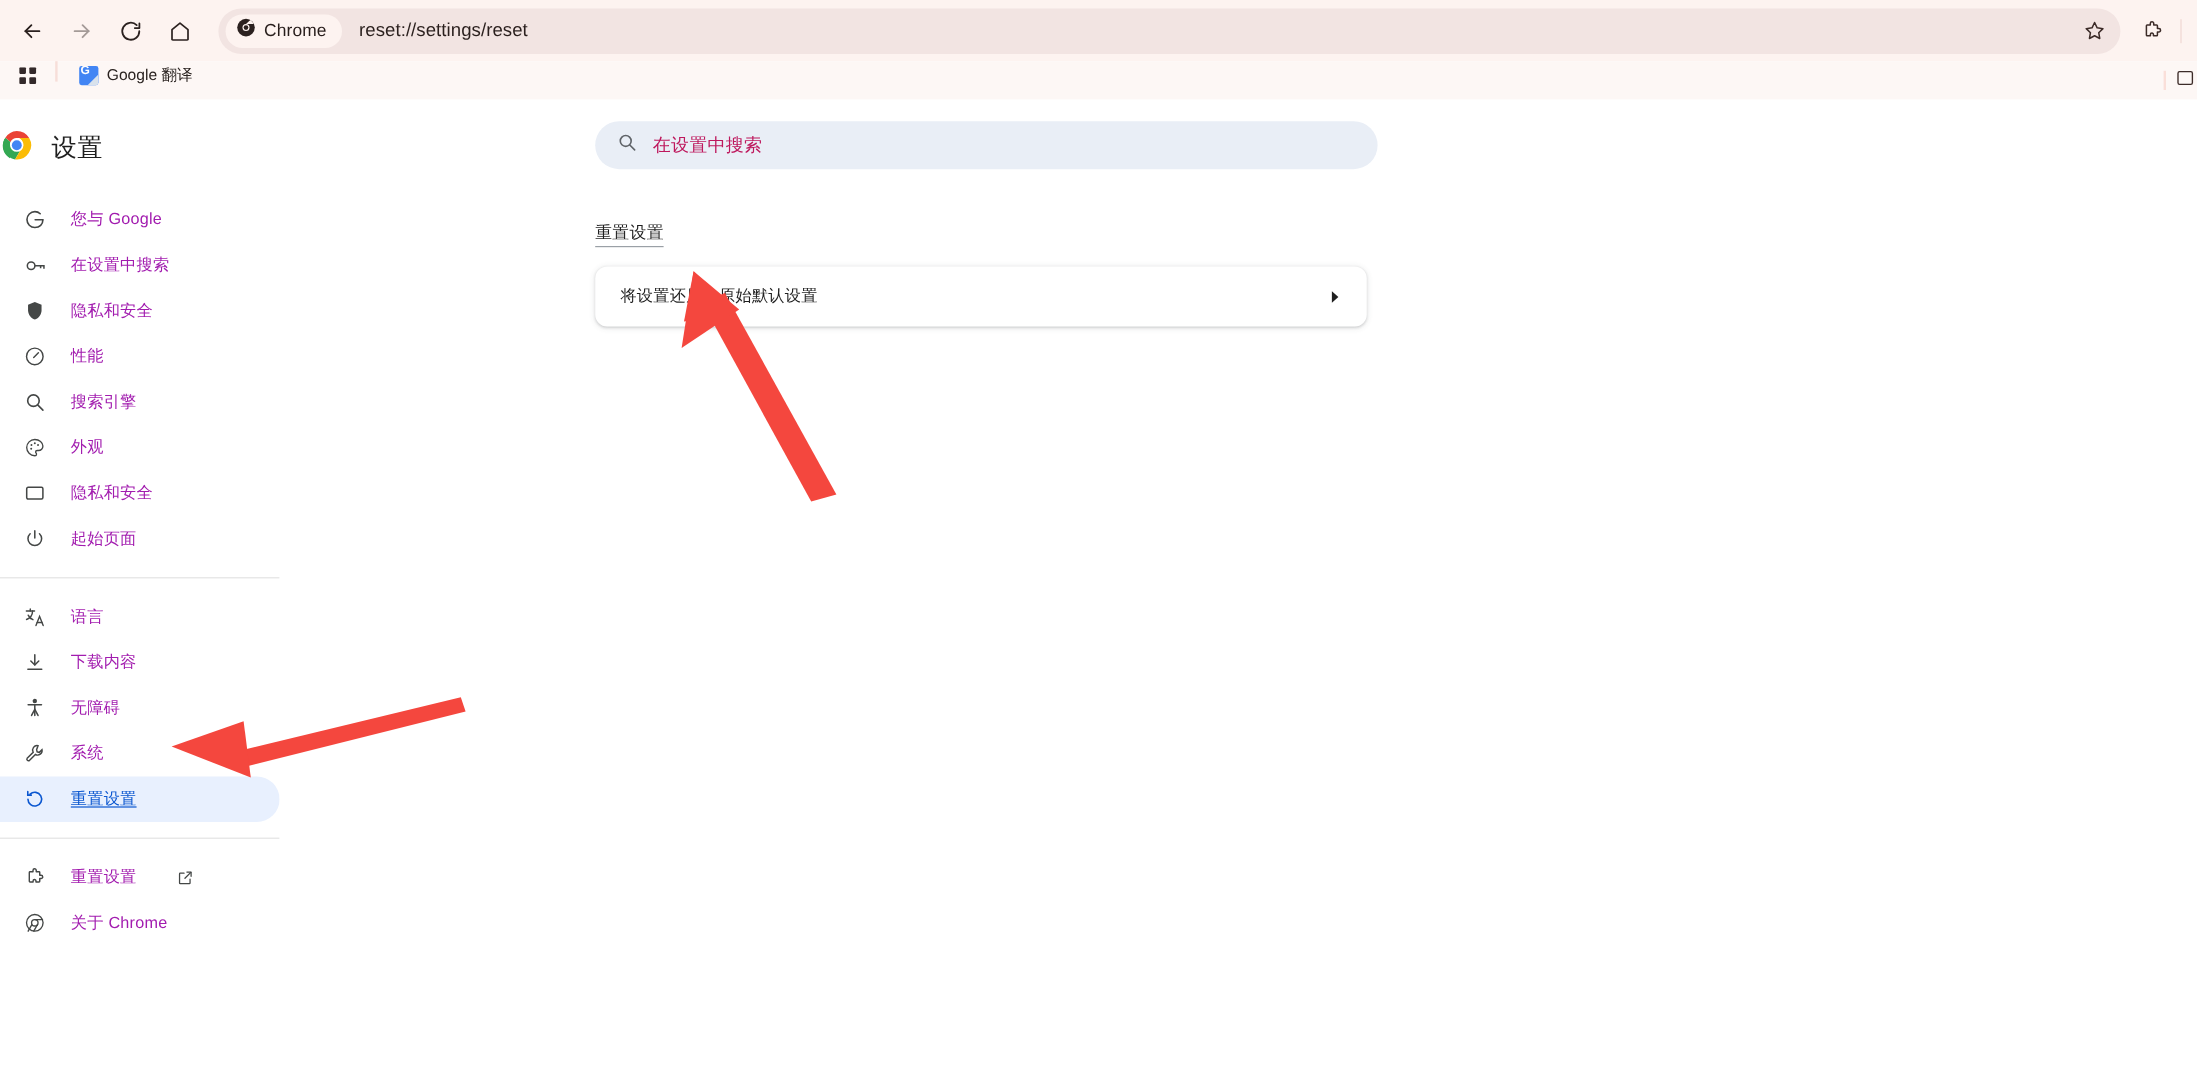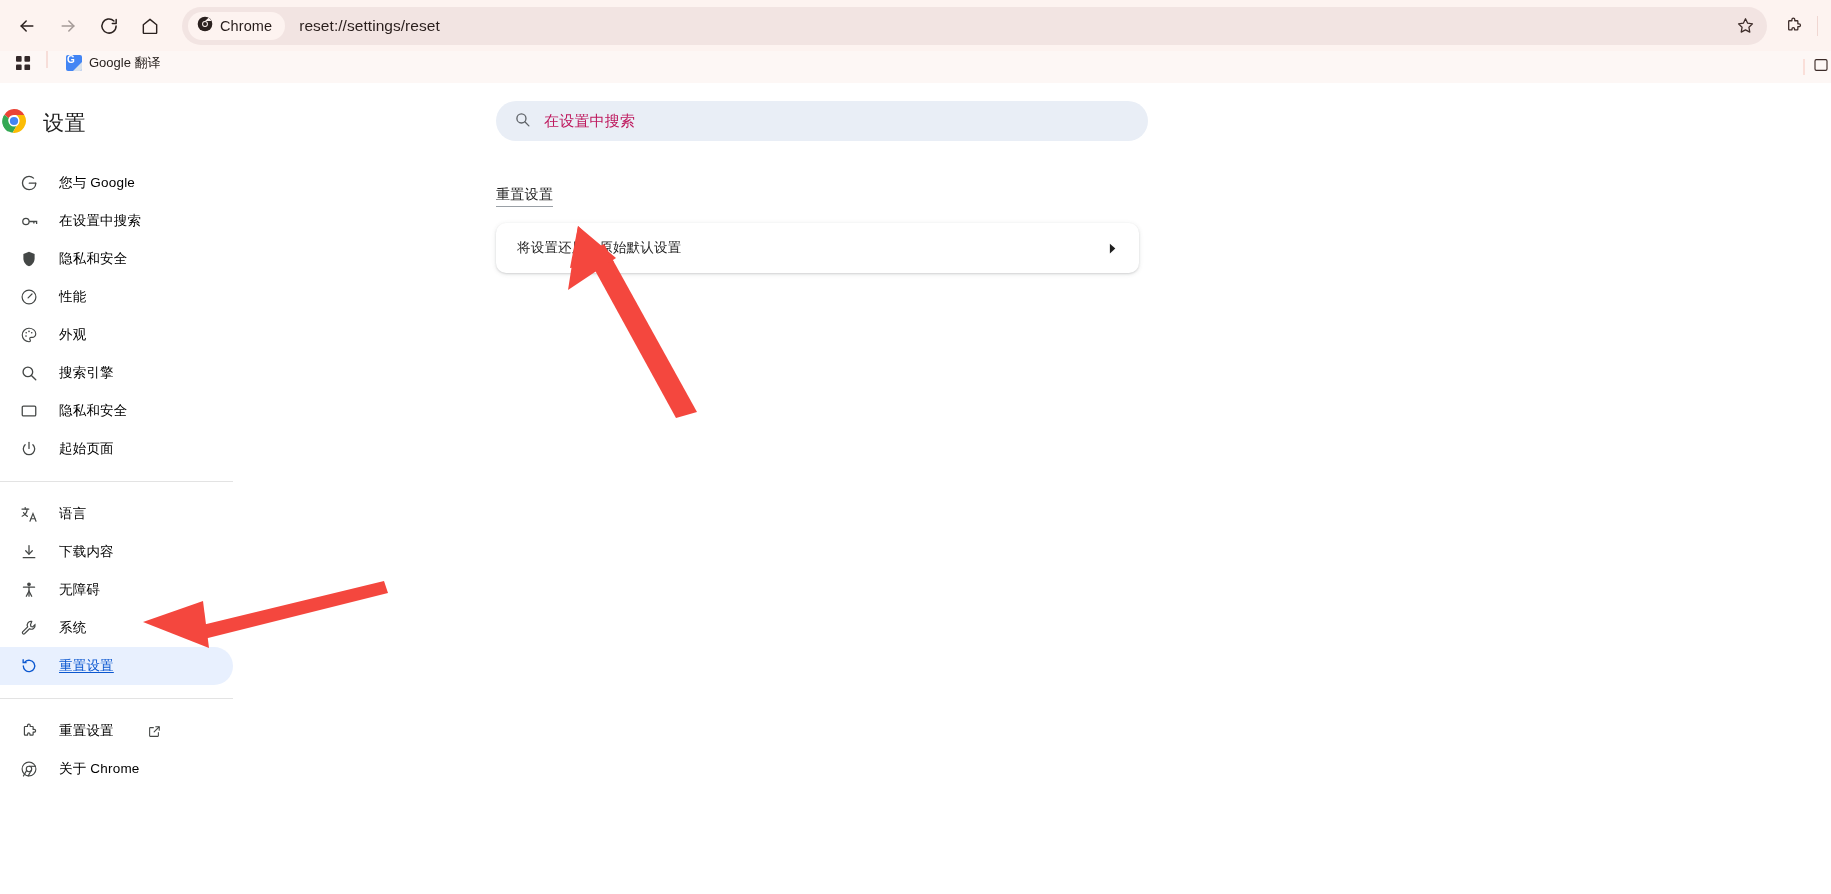--- a/index.html
+++ b/index.html
@@ -199,21 +199,21 @@
     position: relative;
   }
   .nav-item .nav-icon {
     width: 20px; height: 20px;
     display: flex; align-items: center; justify-content: center;
     flex: 0 0 auto;
     color: #444746;
   }
   .nav-item .nav-label {
     font-size: 13.5px;
-    color: #000000;
+    color: #a21caf;
     white-space: nowrap;
     letter-spacing: .2px;
   }
   .nav-item.selected {
     background: #e8f0fe;
     width: 233px;
   }
   .nav-item.selected .nav-label {
     color: #0b57d0;
     text-decoration: underline;
@@ -443,39 +443,39 @@
             <svg width="18" height="18" viewBox="0 0 24 24" fill="none" stroke="#444746" stroke-width="1.6" stroke-linecap="round">
               <circle cx="12" cy="12" r="9.2"></circle>
               <path d="M16 8l-5.2 5.2"></path>
             </svg>
           </span>
           <span class="nav-label">性能</span>
         </div>
 
         <div class="nav-item">
           <span class="nav-icon">
+            <svg width="18" height="18" viewBox="0 0 24 24" fill="none" stroke="#444746" stroke-width="1.8" stroke-linecap="round">
+              <circle cx="10.5" cy="10.5" r="6.4"></circle>
+                <path d="M15.2 15.2L21 21"></path>
+            </svg>
+          </span>
+          <span class="nav-label">搜索引擎</span>
+        </div>
+
+        <div class="nav-item">
+          <span class="nav-icon">
             <svg width="18" height="18" viewBox="0 0 24 24" fill="none" stroke="#444746" stroke-width="1.5">
               <path d="M12 3a9 9 0 0 0 0 18c1.2 0 1.9-.8 1.9-1.7 0-.5-.2-.9-.5-1.2-.3-.3-.5-.7-.5-1.2 0-.9.8-1.7 1.8-1.7h1.5A4.8 4.8 0 0 0 21 10.3C21 6.2 17 3 12 3z"></path>
               <circle cx="8.3" cy="9" r="1.1" fill="#444746" stroke="none"></circle>
               <circle cx="12" cy="7.2" r="1.1" fill="#444746" stroke="none"></circle>
               <circle cx="15.6" cy="9" r="1.1" fill="#444746" stroke="none"></circle>
               <circle cx="8" cy="13.4" r="1.1" fill="#444746" stroke="none"></circle>
             </svg>
           </span>
           <span class="nav-label">外观</span>
-        </div>
-
-        <div class="nav-item">
-          <span class="nav-icon">
-            <svg width="18" height="18" viewBox="0 0 24 24" fill="none" stroke="#444746" stroke-width="1.8" stroke-linecap="round">
-              <circle cx="10.5" cy="10.5" r="6.4"></circle>
-                <path d="M15.2 15.2L21 21"></path>
-            </svg>
-          </span>
-          <span class="nav-label">搜索引擎</span>
         </div>
 
         <div class="nav-item">
           <span class="nav-icon">
             <svg width="18" height="18" viewBox="0 0 24 24" fill="none" stroke="#444746" stroke-width="1.7">
               <rect x="3" y="5.5" width="18" height="13" rx="1.6"></rect>
             </svg>
           </span>
           <span class="nav-label">隐私和安全</span>
         </div>

